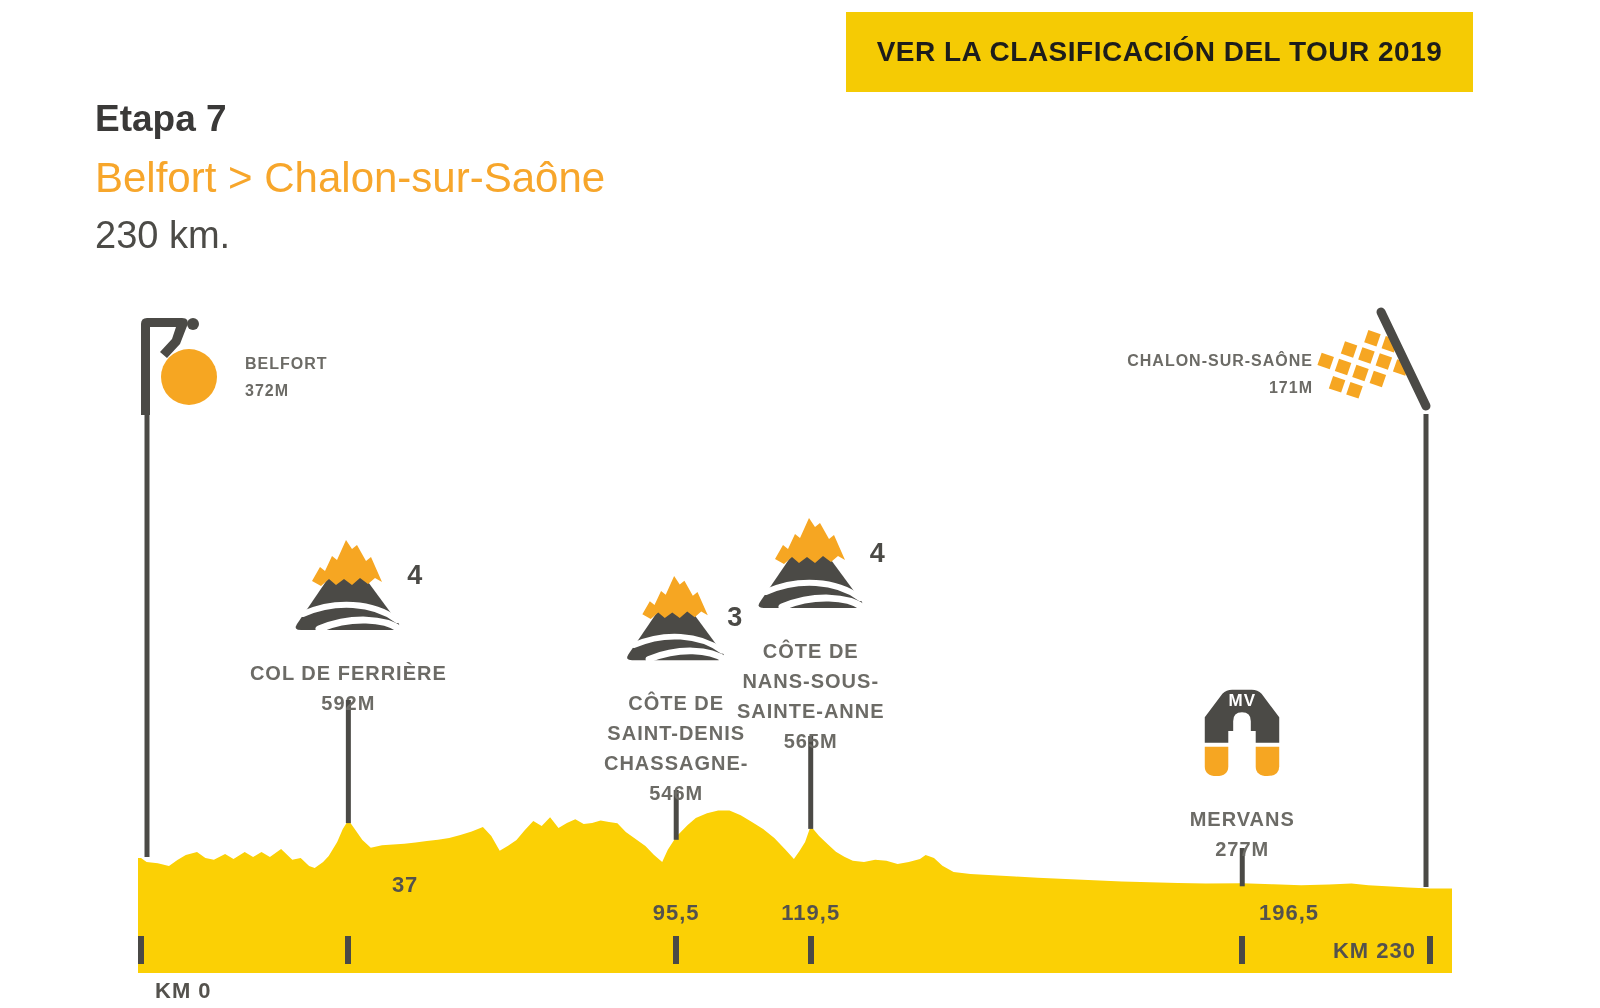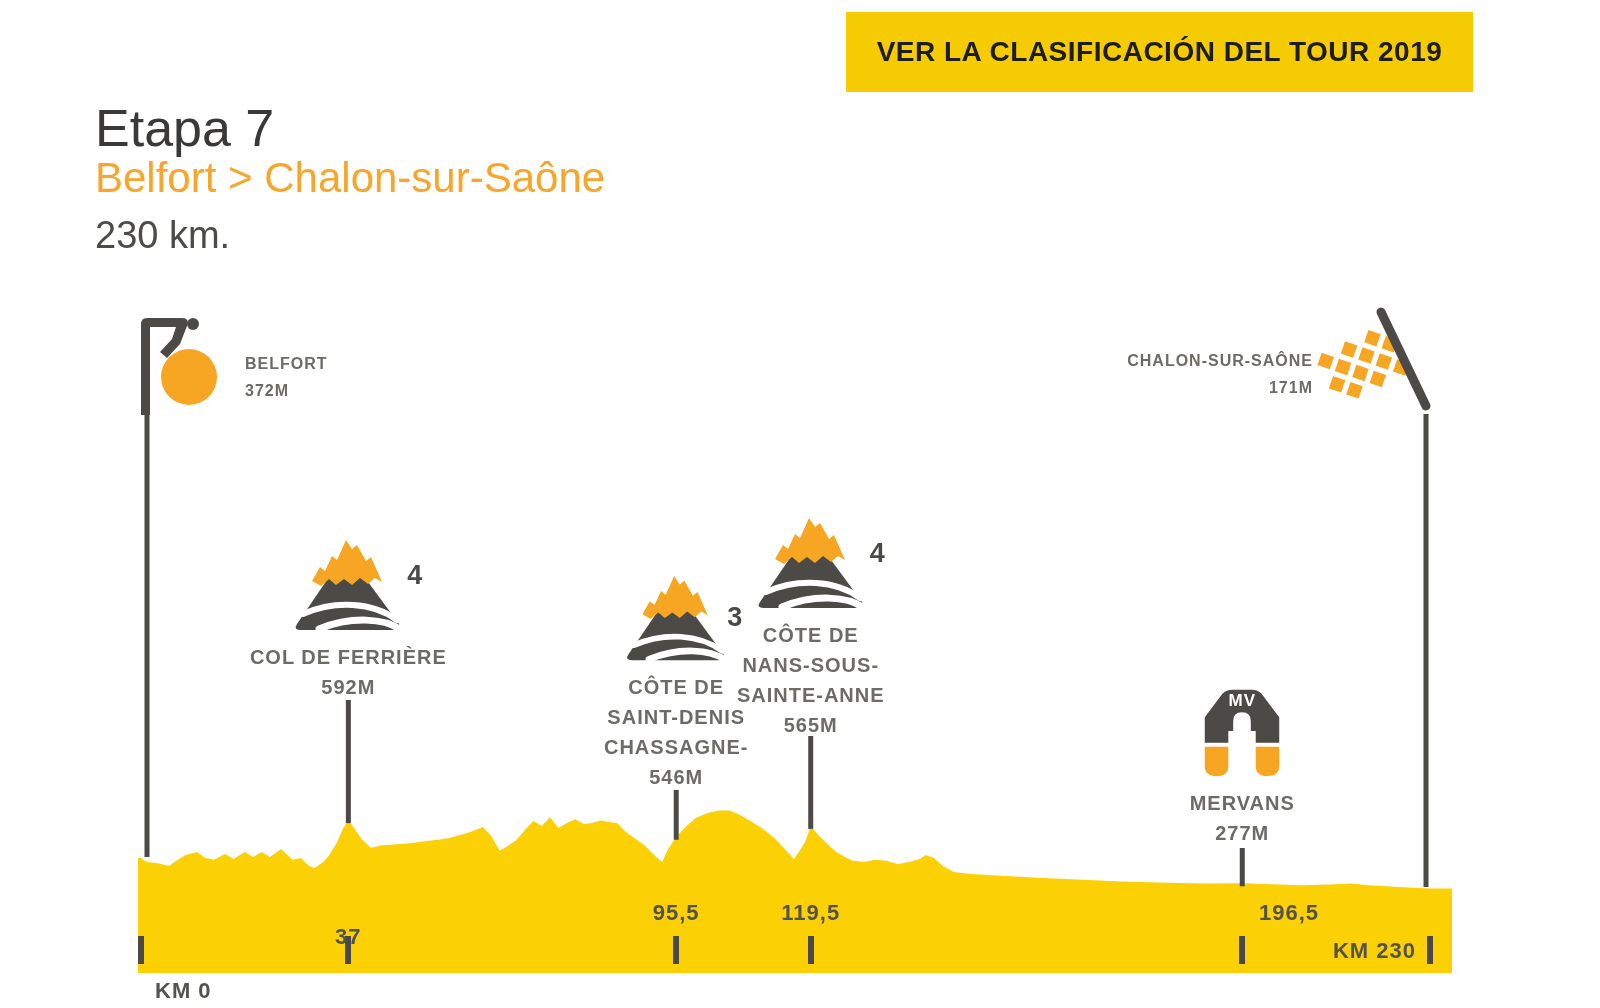--- a/index.html
+++ b/index.html
@@ -7,41 +7,41 @@
     width:1600px;height:1008px;position:relative;overflow:hidden;
     background:#ffffff;font-family:"Liberation Sans", sans-serif;
   }
   
   .banner{
     position:absolute;left:815px;top:12px;width:627px;height:80px;
     background:#F5CB04;display:flex;align-items:center;justify-content:center;
     font-weight:bold;font-size:28px;letter-spacing:.5px;color:#1D1D1B;cursor:pointer;margin-left:31px;
   }
   
-  .h-stage{position:absolute;left:95px;top:98px;font-size:52px;font-weight:normal;color:#3A3938;}
+  .h-stage{position:absolute;left:95px;top:98px;font-size:37px;font-weight:bold;color:#3A3938;}
   .h-route{position:absolute;left:95px;top:154px;font-size:42px;font-weight:normal;color:#F7A62B;}
   .h-dist{position:absolute;left:95px;top:214px;font-size:38px;font-weight:400;color:#4C4B47;}
   
   #chart-svg{position:absolute;left:0;top:0;width:1600px;height:1008px;}
   #chart-svg .pole{stroke:#4B4A46;stroke-width:5;}
   
   .start-icon{position:absolute;left:136px;top:314px;width:95px;height:102px;}
   .finish-icon{position:absolute;left:1293px;top:298px;width:140px;height:130px;}
   
   .sf-label{position:absolute;font-weight:bold;font-size:16px;letter-spacing:1px;color:#6C6B66;line-height:27px;}
   .start-label{left:245px;top:350px;text-align:left;}
   .finish-label{right:287px;top:347px;text-align:right;}
   
   .waypoint{position:absolute;transform:translateX(-50%);width:300px;text-align:center;pointer-events:none;}
   .wp-0{top:540px;} .wp-1{top:576px;} .wp-2{top:518px;} .wp-3{top:682px;}
   .mt-wrap{position:relative;display:inline-block;}
   .cat-num{position:absolute;font-weight:bold;font-size:27px;color:#4B4A46;right:-18px;top:20px;}
   .wp-1 .cat-num{right:-14px;top:26px;}
   .wp-line{font-weight:bold;font-size:20px;color:#6C6B66;letter-spacing:1px;line-height:30px;}
-  .wp-lines{margin-top:6px;}
+  .wp-lines{margin-top:22px;}
   .mv-badge{position:absolute;left:0;right:0;top:9px;text-align:center;color:#ffffff;font-weight:bold;font-size:17px;letter-spacing:1px;}
   
   #axis-layer .tick-bar{position:absolute;top:936px;width:6px;height:28px;background:#4A4946;}
   #axis-layer .tick-label{position:absolute;font-weight:bold;font-size:22px;color:#54524D;letter-spacing:1px;}
   #axis-layer .tick-label.center{width:140px;text-align:center;}
 </style>
 </head>
 <body>
 
 <div class="banner">VER LA CLASIFICACIÓN DEL TOUR 2019</div>
@@ -164,21 +164,21 @@
   <div class="wp-lines">
     <div class="wp-line">MERVANS</div>
     <div class="wp-line">277M</div>
   </div>
 </div>
 
 <div id="axis-layer">
     <div class="tick-bar" style="left: 138px;"></div>
     <div class="tick-label after" style="left: 155px; top: 938px; margin-top: 40px;">KM 0</div>
     <div class="tick-bar" style="left: 345.361px;"></div>
-    <div class="tick-label center" style="left: 278.361px; top: 924px;">37</div>
+    <div class="tick-label center" style="left: 278.361px; top: 872px; text-align: right;">37</div>
     <div class="tick-bar" style="left: 673.215px;"></div>
     <div class="tick-label center" style="left: 606.215px; top: 900px;">95,5</div>
     <div class="tick-bar" style="left: 807.72px;"></div>
     <div class="tick-label center" style="left: 740.72px; top: 900px;">119,5</div>
     <div class="tick-bar" style="left: 1239.25px;"></div>
     <div class="tick-label center" style="left: 1219px; top: 900px;">196,5</div>
     <div class="tick-bar" style="left: 1427px;"></div>
     <div class="tick-label before" style="right: 184px; top: 938px;">KM 230</div>
   </div>
 

